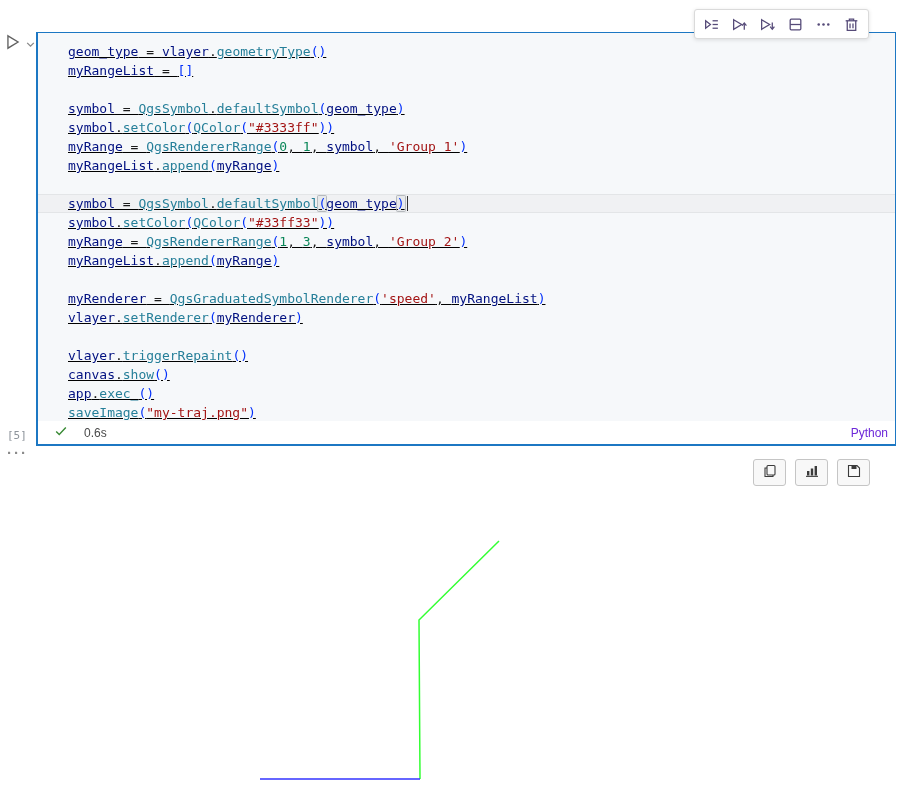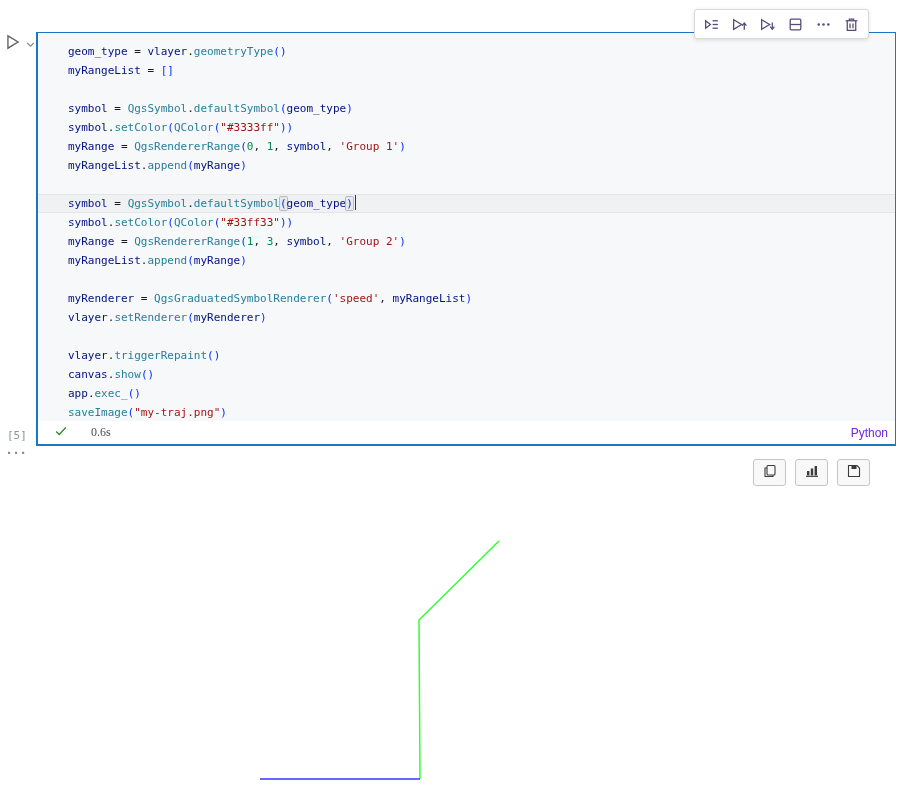--- a/index.html
+++ b/index.html
@@ -30,22 +30,22 @@
   }
   
   .cell{
     position:absolute;left:36px;top:32px;width:860px;height:414px;
     border:1px solid #1c77c3;border-left-width:2px;border-bottom-width:2px;
     background:#f6f8fa;box-sizing:border-box;
     display:flex;flex-direction:column;
   }
   .editor{
     flex:1;padding:9px 8px 0 30px;
-    font-family:"DejaVu Sans Mono",monospace;font-size:11px;line-height:19px;
-    white-space:pre;overflow:hidden;
+    font-family:"DejaVu Sans Mono",monospace;font-size:13px;line-height:19px;
+    white-space:pre;overflow:hidden;text-decoration:underline;
   }
   .line{height:19px;}
   .line.current{
     background:#f0f1f3;
     box-shadow:inset 0 1px 0 #e3e5e7, inset 0 -1px 0 #e3e5e7;
     margin-left:-30px;padding-left:30px;margin-right:-8px;padding-right:8px;
   }
   .tok-v{color:#001080;}
   .tok-f{color:#267f99;}
   .tok-s{color:#a31515;}
@@ -58,21 +58,21 @@
   }
   .tok-cur{
     display:inline-block;width:0;height:15px;vertical-align:-3px;
     border-left:1.5px solid #333;margin-left:2px;
   }
   
   .cell-statusbar{
     height:23px;background:#ffffff;display:flex;align-items:center;
     padding:0 7px 0 16px;font-size:12px;color:#494949;
   }
-  .cell-statusbar .duration{margin-left:23px;font-family:Liberation Serif, serif;}
+  .cell-statusbar .duration{margin-left:16px;}
   .cell-statusbar .spacer{flex:1;}
   .lang-label{color:#6d28d9;}
   
   .more-dots{
     position:absolute;left:7px;top:444px;color:#8a8a8a;
     font-size:15px;font-weight:bold;letter-spacing:2px;cursor:pointer;
   }
   .output-toolbar{
     position:absolute;right:31px;top:459px;display:flex;gap:9px;
   }

